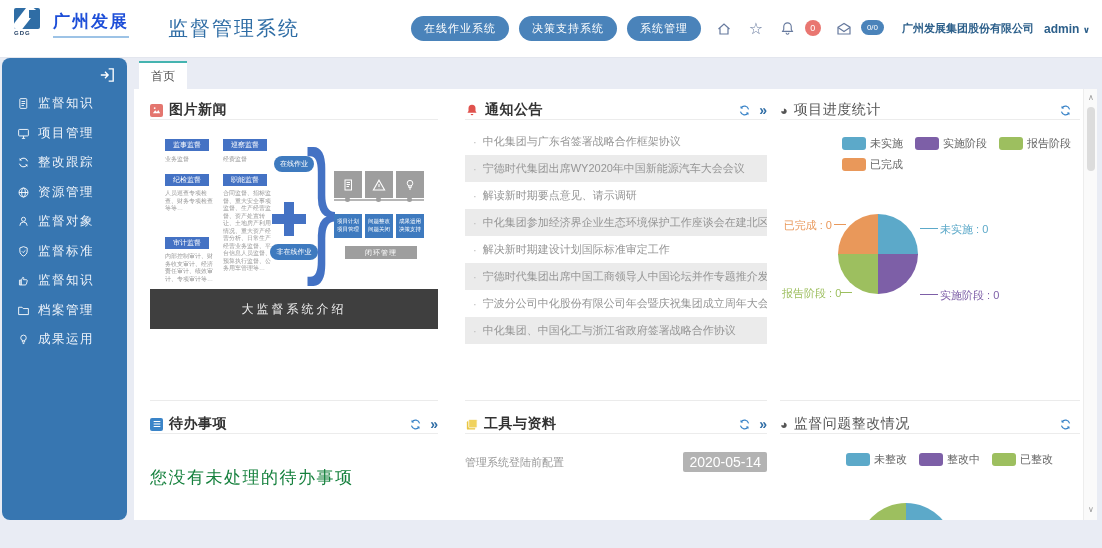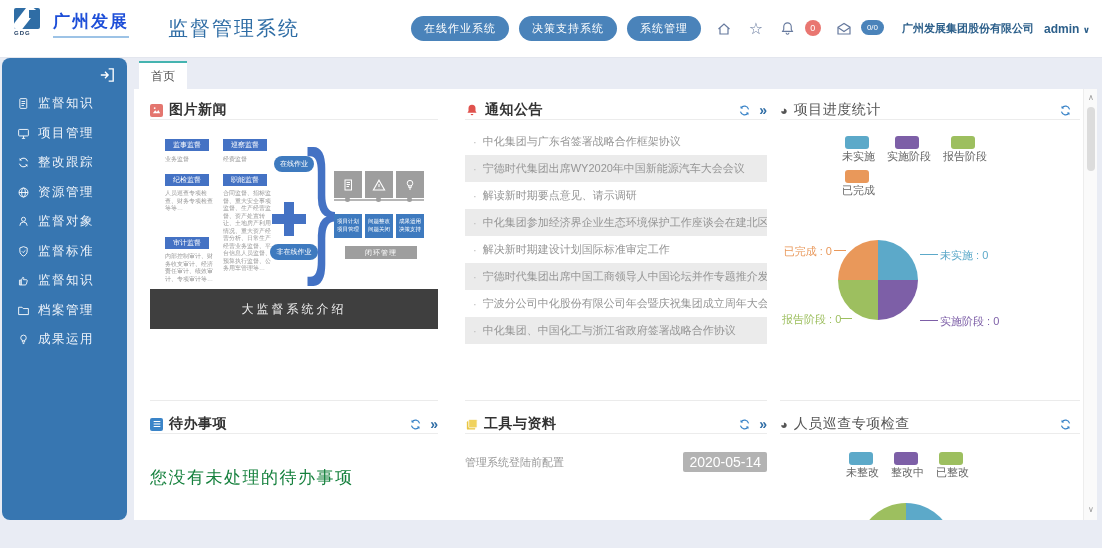--- a/index.html
+++ b/index.html
@@ -86,21 +86,21 @@
 
   
   .nrow { display:flex; align-items:center; height:27px; font-size:11px; color:#959595;
     padding:0 8px; cursor:pointer; white-space:nowrap; overflow:hidden; }
   .nrow.alt { background:#ebebeb; }
   .bullet { color:#bbb; margin-right:6px; }
   .nlist { margin-top:8px; }
 
   
   .legend { display:flex; align-items:center; gap:12px; font-size:11px; color:#666; }
-  .lg { display:flex; align-items:center;flex-direction:column; }
+  .lg { display:flex; align-items:center; }
   .sw { width:24px; height:13px; border-radius:3px; margin-right:4px; }
   .c-blue { background:#5ca9c9; } .c-purple { background:#7d5fa7; }
   .c-green { background:#9dbf5f; } .c-orange { background:#e9985a; }
   .pierel { position:relative; height:152px; }
   .pie4 { position:absolute; left:58px; top:42px; width:80px; height:80px; border-radius:50%;
     background:conic-gradient(#5ca9c9 0 25%, #7d5fa7 0 50%, #9dbf5f 0 75%, #e9985a 0 100%); }
   .callout { position:absolute; font-size:11px; white-space:nowrap; }
   .t-orange { color:#e9985a; } .t-blue { color:#5ca9c9; }
   .t-green { color:#9dbf5f; } .t-purple { color:#7d5fa7; }
   .cline { position:absolute; height:1px; }
@@ -492,21 +492,21 @@
     </div>
     <div class="tool-row">
       <span class="tool-label">管理系统登陆前配置</span>
       <span class="date-badge">2020-05-14</span>
     </div>
   </div>
 
   <div class="panel row2 p-rectify">
     <div class="phead">
       <span class="pie-glyph">◕</span>
-      <span class="ptitle light">人员巡查专项检查</span>
+      <span class="ptitle light">监督问题整改情况</span>
       <span class="spacer"></span>
       <span class="refresh">
         <svg viewBox="0 0 16 16" width="13" height="13">
             <path d="M13 6.5A5.2 5.2 0 0 0 3.6 5M3 9.5A5.2 5.2 0 0 0 12.4 11" fill="none" stroke="#3a84c8" stroke-width="1.5"></path>
             <path d="M3.2 2.2v3.2h3.2z" fill="#3a84c8"></path>
             <path d="M12.8 13.8v-3.2h-3.2z" fill="#3a84c8"></path>
           </svg>
       </span>
     </div>
     <div class="legend" style="margin:18px 0 0 66px;">

